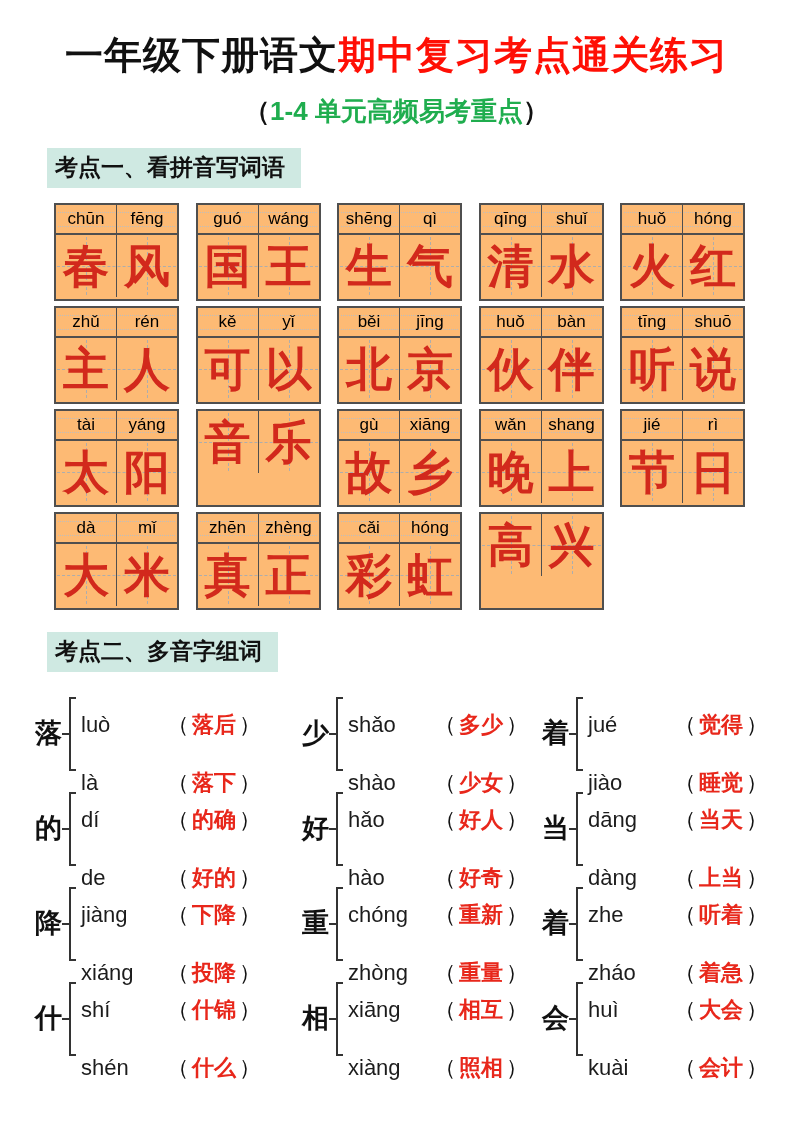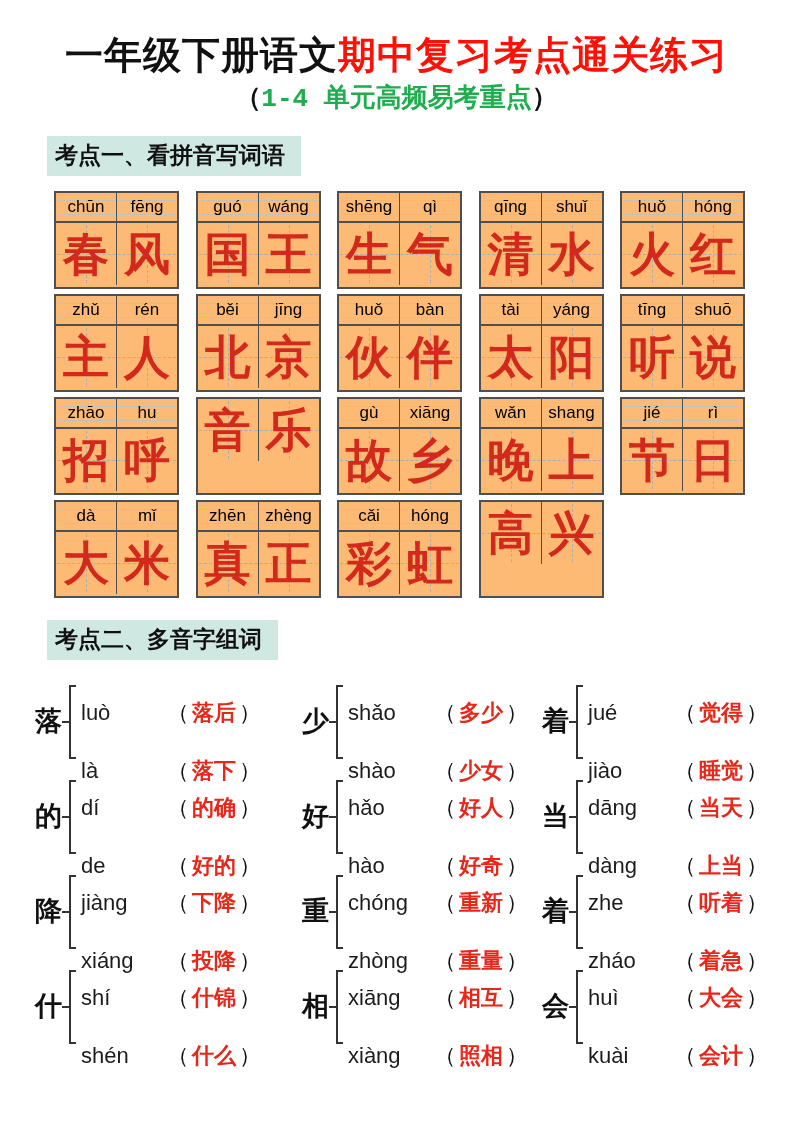--- a/index.html
+++ b/index.html
@@ -19,22 +19,22 @@
   }
   .page{width:793px;height:1122px;}
 
   
   .title{
     margin-top:32px;text-align:center;
     font-size:38px;font-weight:900;letter-spacing:1px;line-height:46px;
   }
   .title .red{color:var(--title-red);}
   .subtitle{
-    margin-top:4px;text-align:center;
-    font-size:26px;font-weight:800;line-height:34px;font-family:Liberation Mono, monospace;
+    margin-top:16px;text-align:center;
+    font-size:26px;font-weight:800;line-height:34px;
   }
   .subtitle .paren{color:#111;font-weight:700;}
   .subtitle .green{color:var(--green);}
 
   
   .heading-wrap{margin:20px 0 0 47px;}
   .heading-wrap.second{margin-top:22px;}
   .section-heading{
     display:inline-block;background:var(--highlight);
     font-size:23px;font-weight:800;line-height:28px;
@@ -198,20 +198,34 @@
          <div class="char-cell">
             <span>主</span>
           </div>
          <div class="char-cell">
             <span>人</span>
           </div>
        </div>
      </div>
       <div class="card">
        <div class="pinyin-row">
+         <div class="pinyin-cell">kě</div>
+         <div class="pinyin-cell">yǐ</div>
+       </div>
+       <div class="char-row">
+         <div class="char-cell">
+            <span>可</span>
+          </div>
+         <div class="char-cell">
+            <span>以</span>
+          </div>
+       </div>
+     </div>
+      <div class="card">
+       <div class="pinyin-row">
          <div class="pinyin-cell">běi</div>
          <div class="pinyin-cell">jīng</div>
        </div>
        <div class="char-row">
          <div class="char-cell">
             <span>北</span>
           </div>
          <div class="char-cell">
             <span>京</span>
           </div>
@@ -226,57 +240,43 @@
          <div class="char-cell">
             <span>伙</span>
           </div>
          <div class="char-cell">
             <span>伴</span>
           </div>
        </div>
      </div>
       <div class="card">
        <div class="pinyin-row">
+         <div class="pinyin-cell">tīng</div>
+         <div class="pinyin-cell">shuō</div>
+       </div>
+       <div class="char-row">
+         <div class="char-cell">
+            <span>听</span>
+          </div>
+         <div class="char-cell">
+            <span>说</span>
+          </div>
+       </div>
+     </div>
+      <div class="card">
+       <div class="pinyin-row">
          <div class="pinyin-cell">tài</div>
          <div class="pinyin-cell">yáng</div>
        </div>
        <div class="char-row">
          <div class="char-cell">
             <span>太</span>
           </div>
          <div class="char-cell">
             <span>阳</span>
-          </div>
-       </div>
-     </div>
-      <div class="card">
-       <div class="pinyin-row">
-         <div class="pinyin-cell">tīng</div>
-         <div class="pinyin-cell">shuō</div>
-       </div>
-       <div class="char-row">
-         <div class="char-cell">
-            <span>听</span>
-          </div>
-         <div class="char-cell">
-            <span>说</span>
-          </div>
-       </div>
-     </div>
-      <div class="card">
-       <div class="pinyin-row">
-         <div class="pinyin-cell">zhāo</div>
-         <div class="pinyin-cell">hu</div>
-       </div>
-       <div class="char-row">
-         <div class="char-cell">
-            <span>招</span>
-          </div>
-         <div class="char-cell">
-            <span>呼</span>
           </div>
        </div>
      </div>
       <div class="card">
        <div class="char-row">
          <div class="char-cell">
             <span>音</span>
           </div>
          <div class="char-cell">
             <span>乐</span>

